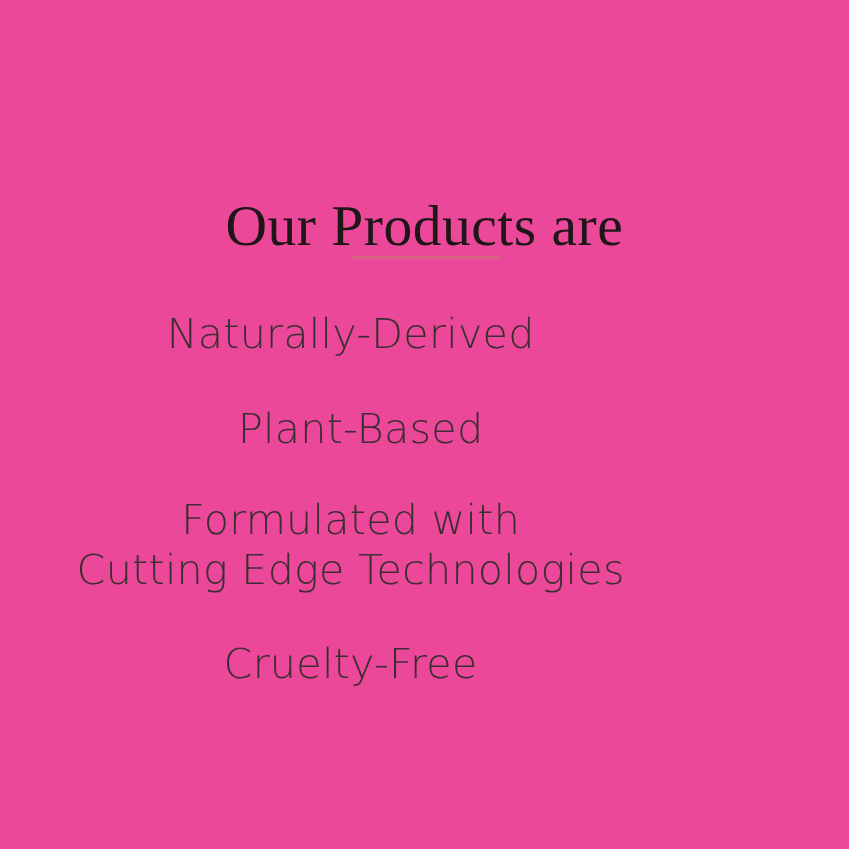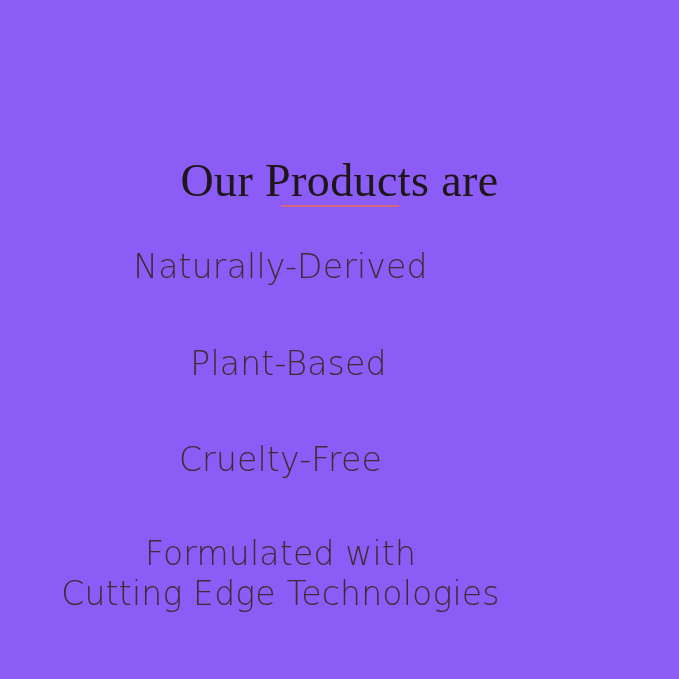--- a/index.html
+++ b/index.html
@@ -12,21 +12,21 @@
     height: 679px;
     background: #fbd2dc;
     font-family: "Liberation Sans", sans-serif;
     overflow: hidden;
   }
 
   .poster {
     position: relative;
     width: 679px;
     height: 679px;
-    background: #8b5cf6;
+    background: #ec4899;
     box-sizing: border-box;
     display: flex;
     flex-direction: column;
     align-items: center;
   }
 
   
   .heading {
     position: absolute;
     top: 126px;
@@ -61,21 +61,20 @@
 
   
   .list {
     position: absolute;
     top: 248px;
     left: 0;
     width: 561px;
     display: flex;
     flex-direction: column;
     align-items: center;
-    gap: 21px;
   }
 
   .list-item {
     width: 100%;
     text-align: center;
     font-family: "DejaVu Sans", "Liberation Sans", sans-serif;
     font-weight: 300;
     font-size: 33px;
     line-height: 1.18;
     color: #3b2e32;
@@ -100,21 +99,21 @@
   <div class="divider-wrap">
     <hr class="divider">
   </div>
 
   <div class="list">
 
     <div class="list-item gap-lg">Naturally-Derived</div>
 
     <div class="list-item spaced">Plant-Based</div>
 
-    <div class="list-item spaced-b">Cruelty-Free</div>
-
     <div class="list-item multi">
       <span class="line1">Formulated with</span>
       <span class="line2">Cutting Edge Technologies</span>
     </div>
 
+    <div class="list-item spaced-b">Cruelty-Free</div>
+
   </div>
 </div>
 
 </body></html>

